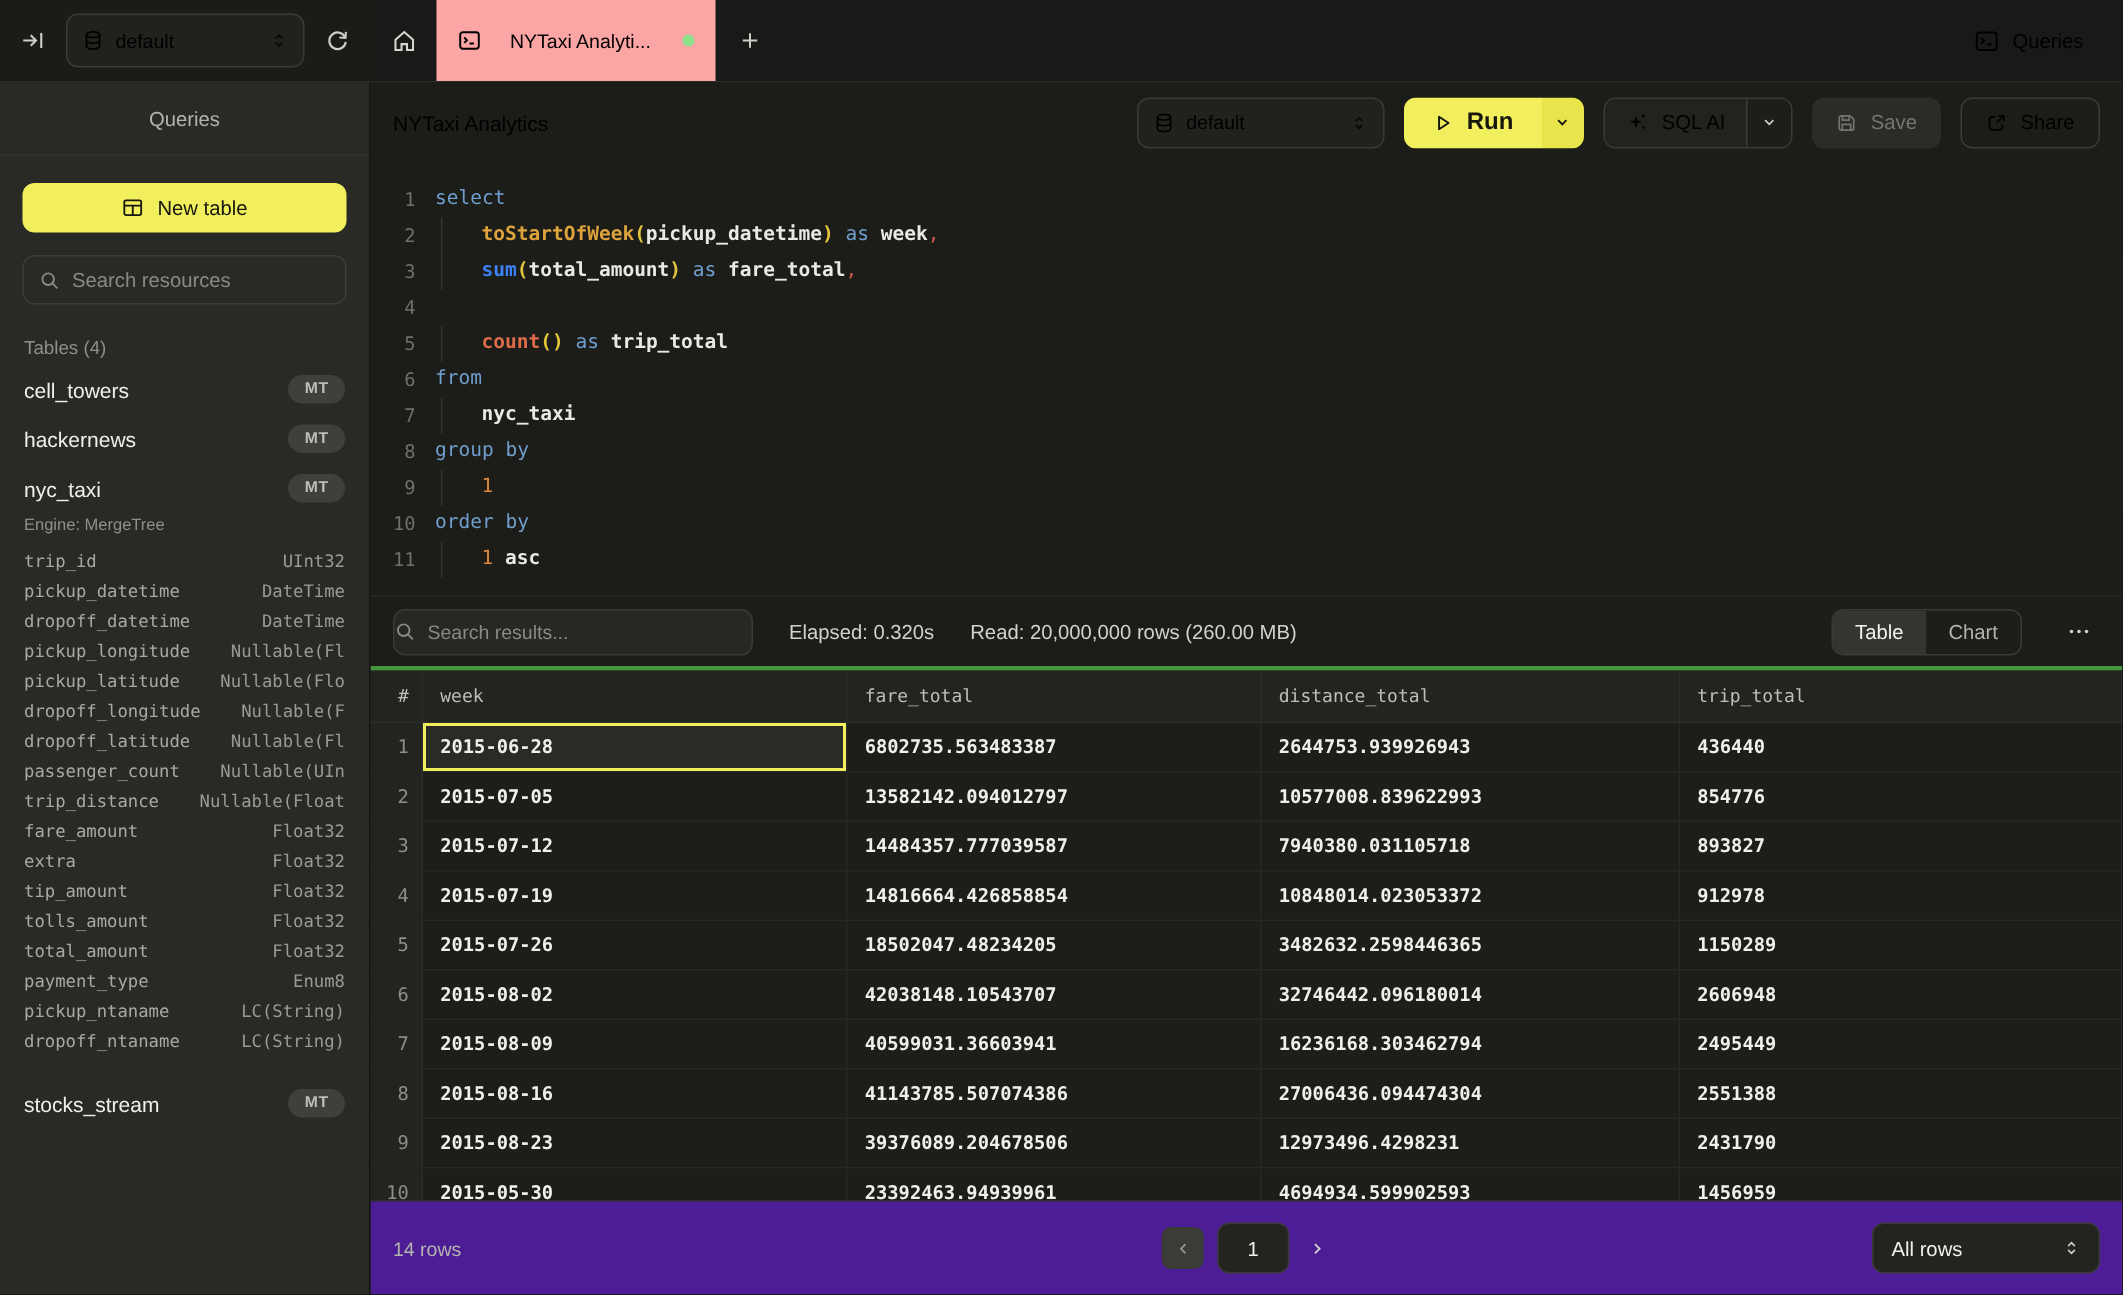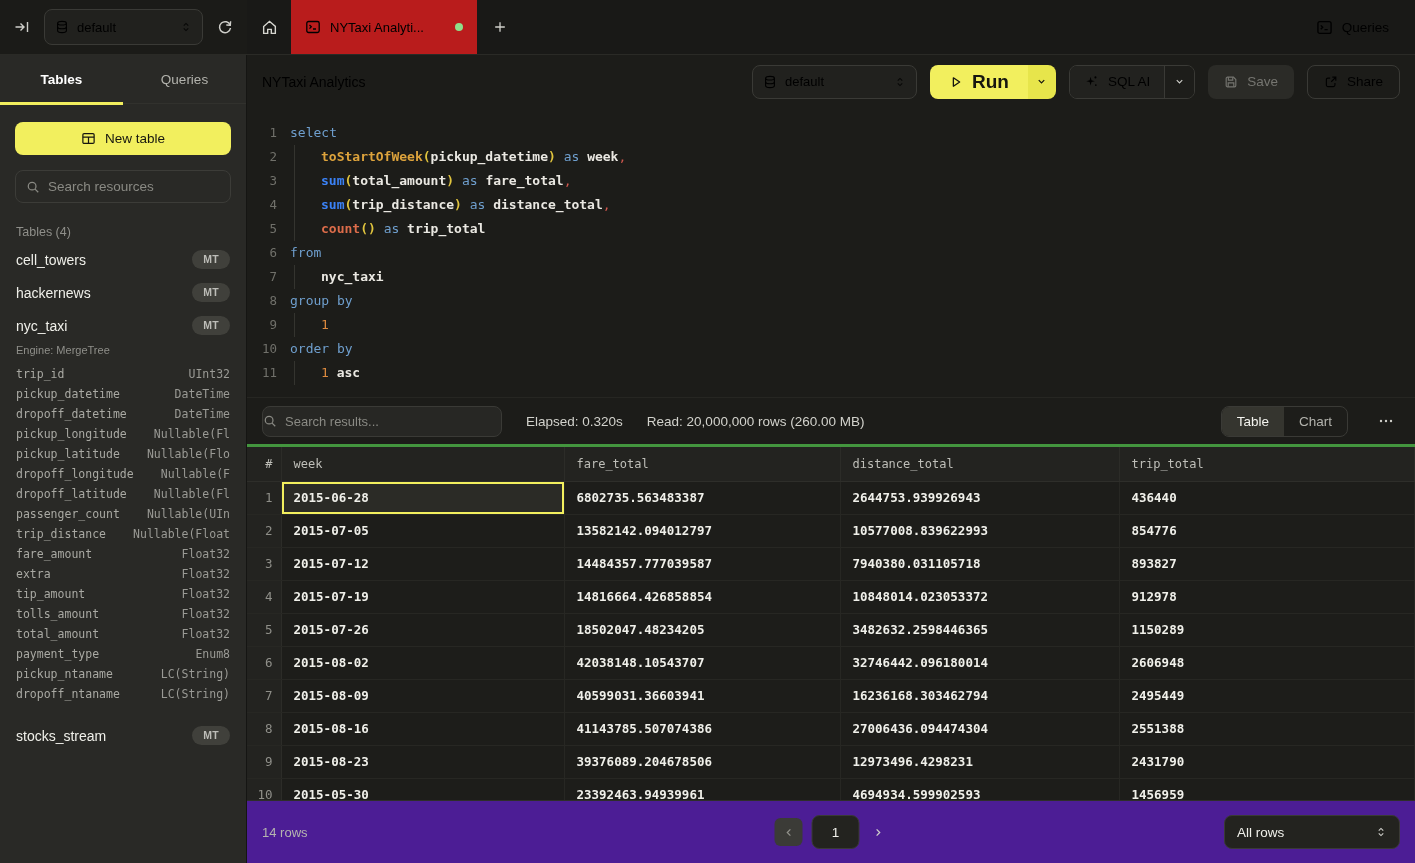--- a/index.html
+++ b/index.html
@@ -12,21 +12,21 @@
   .topbar-left { grid-row:1; grid-column:1; background:#1b1b18; border-bottom:1px solid #2a2a26;
     display:flex; align-items:center; padding:0 14px; gap:14px; }
   .topbar-main { grid-row:1; grid-column:2; background:#191917; border-bottom:1px solid #2a2a26;
     display:flex; align-items:stretch; }
   .icon-btn { display:flex; align-items:center; justify-content:center; color:#cfcfca; cursor:pointer; background:none; border:none; }
   .select-box { display:flex; align-items:center; gap:8px; height:36px; padding:0 10px;
     background:#21211e; border:1px solid #3a3a36; border-radius:8px; color:#ececе7; cursor:pointer; }
   .select-box .grow { flex:1; }
   .topbar-left .select-box { flex:1; }
   .tab-home { width:44px; display:flex; align-items:center; justify-content:center; color:#d6d6d0; cursor:pointer; }
-  .tab { width:186px; background:#b91c1c; display:flex; align-items:center; gap:9px; padding:0 14px; cursor:pointer;justify-content:flex-end; }
+  .tab { width:186px; background:#fca5a5; display:flex; align-items:center; gap:19px; padding:0 14px; cursor:pointer;justify-content:flex-end; }
   .tab-title { color:#ececе7; font-size:13px; white-space:nowrap; overflow:hidden; }
   .status-dot { width:8px; height:8px; border-radius:50%; background:#8ee08a; flex:0 0 auto; margin-left:auto; }
   .tab-plus { width:46px; display:flex; align-items:center; justify-content:center; color:#cfcfca; font-size:18px; cursor:pointer; }
   .topbar-spacer { flex:1; }
   .queries-btn { display:flex; align-items:center; gap:9px; padding:0 26px 0 10px; color:#ececе7; font-size:13.5px; cursor:pointer; background:none; border:none; }
 
   
   .sidebar { grid-row:2; grid-column:1; background:#292926; border-right:1px solid #151513; overflow:hidden; display:flex; flex-direction:column; }
   .side-tabs { display:flex; height:49px; border-bottom:1px solid #31312d; flex:0 0 auto; }
   .side-tab { flex:1; display:flex; align-items:center; justify-content:center; font-size:13.5px; color:#b3b3ad; cursor:pointer; position:relative; }
@@ -49,21 +49,21 @@
   .col-row .ctype { color:#9a9a95; }
   .side-gap { height:15px; }
 
   
   .main { grid-row:2; grid-column:2; background:#1c1c19; display:flex; flex-direction:column; overflow:hidden; }
 
   .query-header { height:53px; flex:0 0 auto; display:flex; align-items:center; padding:0 15px; gap:13px; }
   .page-title { font-size:14px; color:#ececе7; margin-right:auto; }
   .query-header .select-box { height:34px; width:165px; }
   .run-btn { display:flex; height:34px; border-radius:8px; overflow:hidden; cursor:pointer; }
-  .run-main { display:flex; align-items:center; gap:9px; padding:0 19px; background:#f2ef5e; color:#16160f; font-size:19px; font-weight:600; }
+  .run-main { display:flex; align-items:center; gap:9px; padding:0 19px; background:#f2ef5e; color:#16160f; font-size:16px; font-weight:600; }
   .run-caret { width:28px; display:flex; align-items:center; justify-content:center; background:#e7e54b; color:#16160f; }
   .sqlai-btn { display:flex; height:34px; border:1px solid #3a3a36; border-radius:8px; overflow:hidden; cursor:pointer; }
   .sqlai-main { display:flex; align-items:center; gap:9px; padding:0 14px; background:#22221f; color:#ececе7; font-size:13.5px; font-weight:500; }
   .sqlai-caret { width:30px; display:flex; align-items:center; justify-content:center; border-left:1px solid #3a3a36; color:#cfcfca; background:#1d1d1a; }
   .save-btn { display:flex; align-items:center; gap:9px; height:34px; padding:0 16px; background:#2b2b27; border:none; border-radius:8px;
     color:#757570; font-family:"Liberation Sans",sans-serif; font-size:13.5px; font-weight:500; }
   .share-btn { display:flex; align-items:center; gap:9px; height:34px; padding:0 16px; background:transparent; border:1px solid #3a3a36; border-radius:8px;
     color:#ececе7; font-family:"Liberation Sans",sans-serif; font-size:13.5px; font-weight:500; cursor:pointer; }
 
   
@@ -111,21 +111,21 @@
 
   
   .results-footer { height:63px; flex:0 0 auto; background:#4c1d95; border-top:1px solid #2e2e2a;
     display:flex; align-items:center; padding:0 15px; position:relative; }
   .row-count { font-size:13px; color:#b5b5af; }
   .pagination { position:absolute; left:50%; transform:translateX(-50%); display:flex; align-items:center; gap:9px; }
   .pg-prev { width:28px; height:28px; border-radius:6px; background:#3b3b37; border:none; color:#92928c; display:flex; align-items:center; justify-content:center; }
   .pg-page { width:48px; height:34px; border:1px solid #3a3a36; border-radius:8px; background:#23231f; color:#f0f0ea;
     display:flex; align-items:center; justify-content:center; font-size:13.5px; }
   .pg-next { background:none; border:none; color:#d0d0ca; display:flex; align-items:center; justify-content:center; padding:4px; cursor:pointer; }
-  .page-size { margin-left:auto; width:176px; height:34px; background:#23231f; border:1px solid #3a3a36; border-radius:8px;
+  .page-size { margin-left:auto; width:152px; height:34px; background:#23231f; border:1px solid #3a3a36; border-radius:8px;
     display:flex; align-items:center; padding:0 12px; cursor:pointer; }
   .page-size span { font-size:13.5px; color:#f0f0ea; }
 
   svg { display:block; }
 </style>
 </head>
 <body>
 
 <div class="app">
 
@@ -186,21 +186,20 @@
             <rect x="1.8" y="2.5" width="12.4" height="11" rx="1.8"></rect>
             <path d="M4.5 6 L6.3 7.8 L4.5 9.6 M8 10 H11"></path>
           </svg>
       </span>
       <span>Queries</span>
     </button>
   </div>
 
   <div class="sidebar">
     <div class="side-tabs">
-        <div class="side-tab active">Tables</div>
         <div class="side-tab">Queries</div>
       </div>
     <div class="side-body">
       <button class="new-table-btn">
         <span>
           <svg width="15" height="15" viewBox="0 0 16 16" fill="none" stroke="currentColor" stroke-width="1.3">
               <rect x="2" y="2.8" width="12" height="10.4" rx="1.3"></rect>
               <path d="M2 6.5 H14 M8 6.5 V13.2"></path>
             </svg>
         </span>
@@ -386,21 +385,20 @@
         <div class="ln ind">
           <span class="gutter">2</span>
           <span class="code"><span class="tok-fn1">toStartOfWeek</span><span class="tok-pr">(</span><span class="tok-id">pickup_datetime</span><span class="tok-pr">)</span><span class="tok-sp"> </span><span class="tok-kw">as</span><span class="tok-sp"> </span><span class="tok-id">week</span><span class="tok-cm">,</span></span>
         </div>
         <div class="ln ind">
           <span class="gutter">3</span>
           <span class="code"><span class="tok-fn2">sum</span><span class="tok-pr">(</span><span class="tok-id">total_amount</span><span class="tok-pr">)</span><span class="tok-sp"> </span><span class="tok-kw">as</span><span class="tok-sp"> </span><span class="tok-id">fare_total</span><span class="tok-cm">,</span></span>
         </div>
         <div class="ln ind">
           <span class="gutter">4</span>
-          <span class="code"><span class="tok-fn2">sum</span><span class="tok-pr">(</span><span class="tok-id">trip_distance</span><span class="tok-pr">)</span><span class="tok-sp"> </span><span class="tok-kw">as</span><span class="tok-sp"> </span><span class="tok-id">distance_total</span><span class="tok-cm">,</span></span>
         </div>
         <div class="ln ind">
           <span class="gutter">5</span>
           <span class="code"><span class="tok-fn3">count</span><span class="tok-pr">()</span><span class="tok-sp"> </span><span class="tok-kw">as</span><span class="tok-sp"> </span><span class="tok-id">trip_total</span></span>
         </div>
         <div class="ln">
           <span class="gutter">6</span>
           <span class="code"><span class="tok-kw">from</span></span>
         </div>
         <div class="ln ind">

